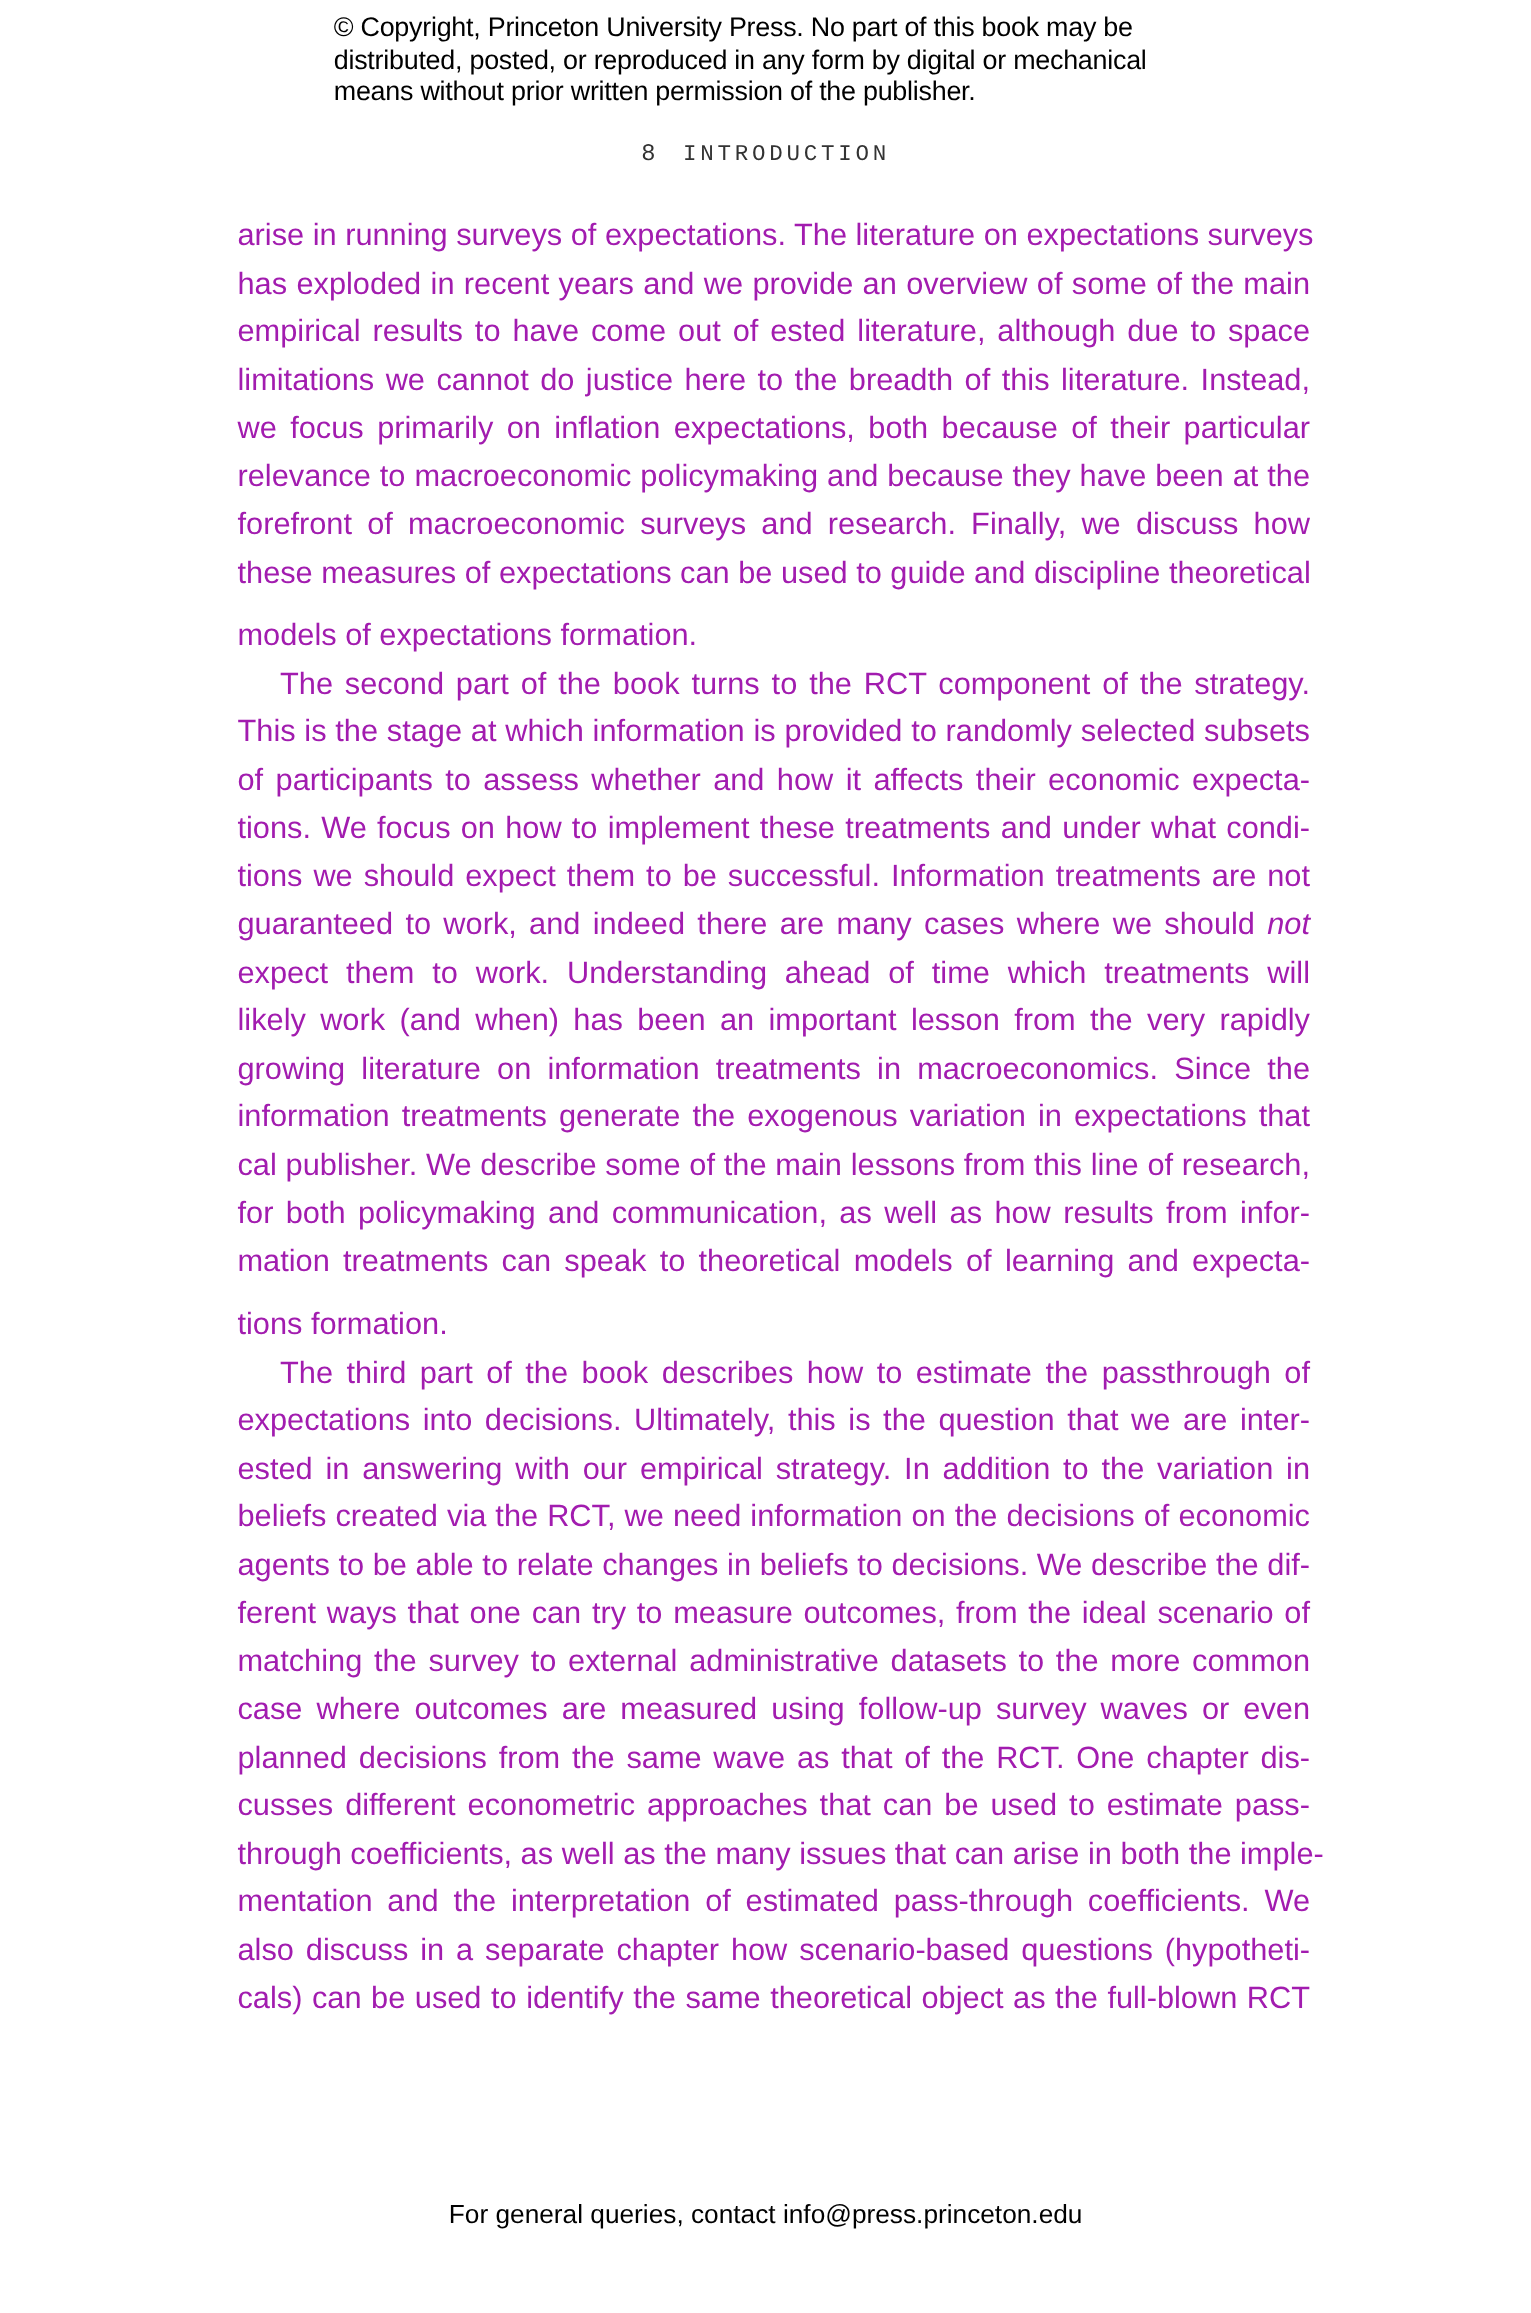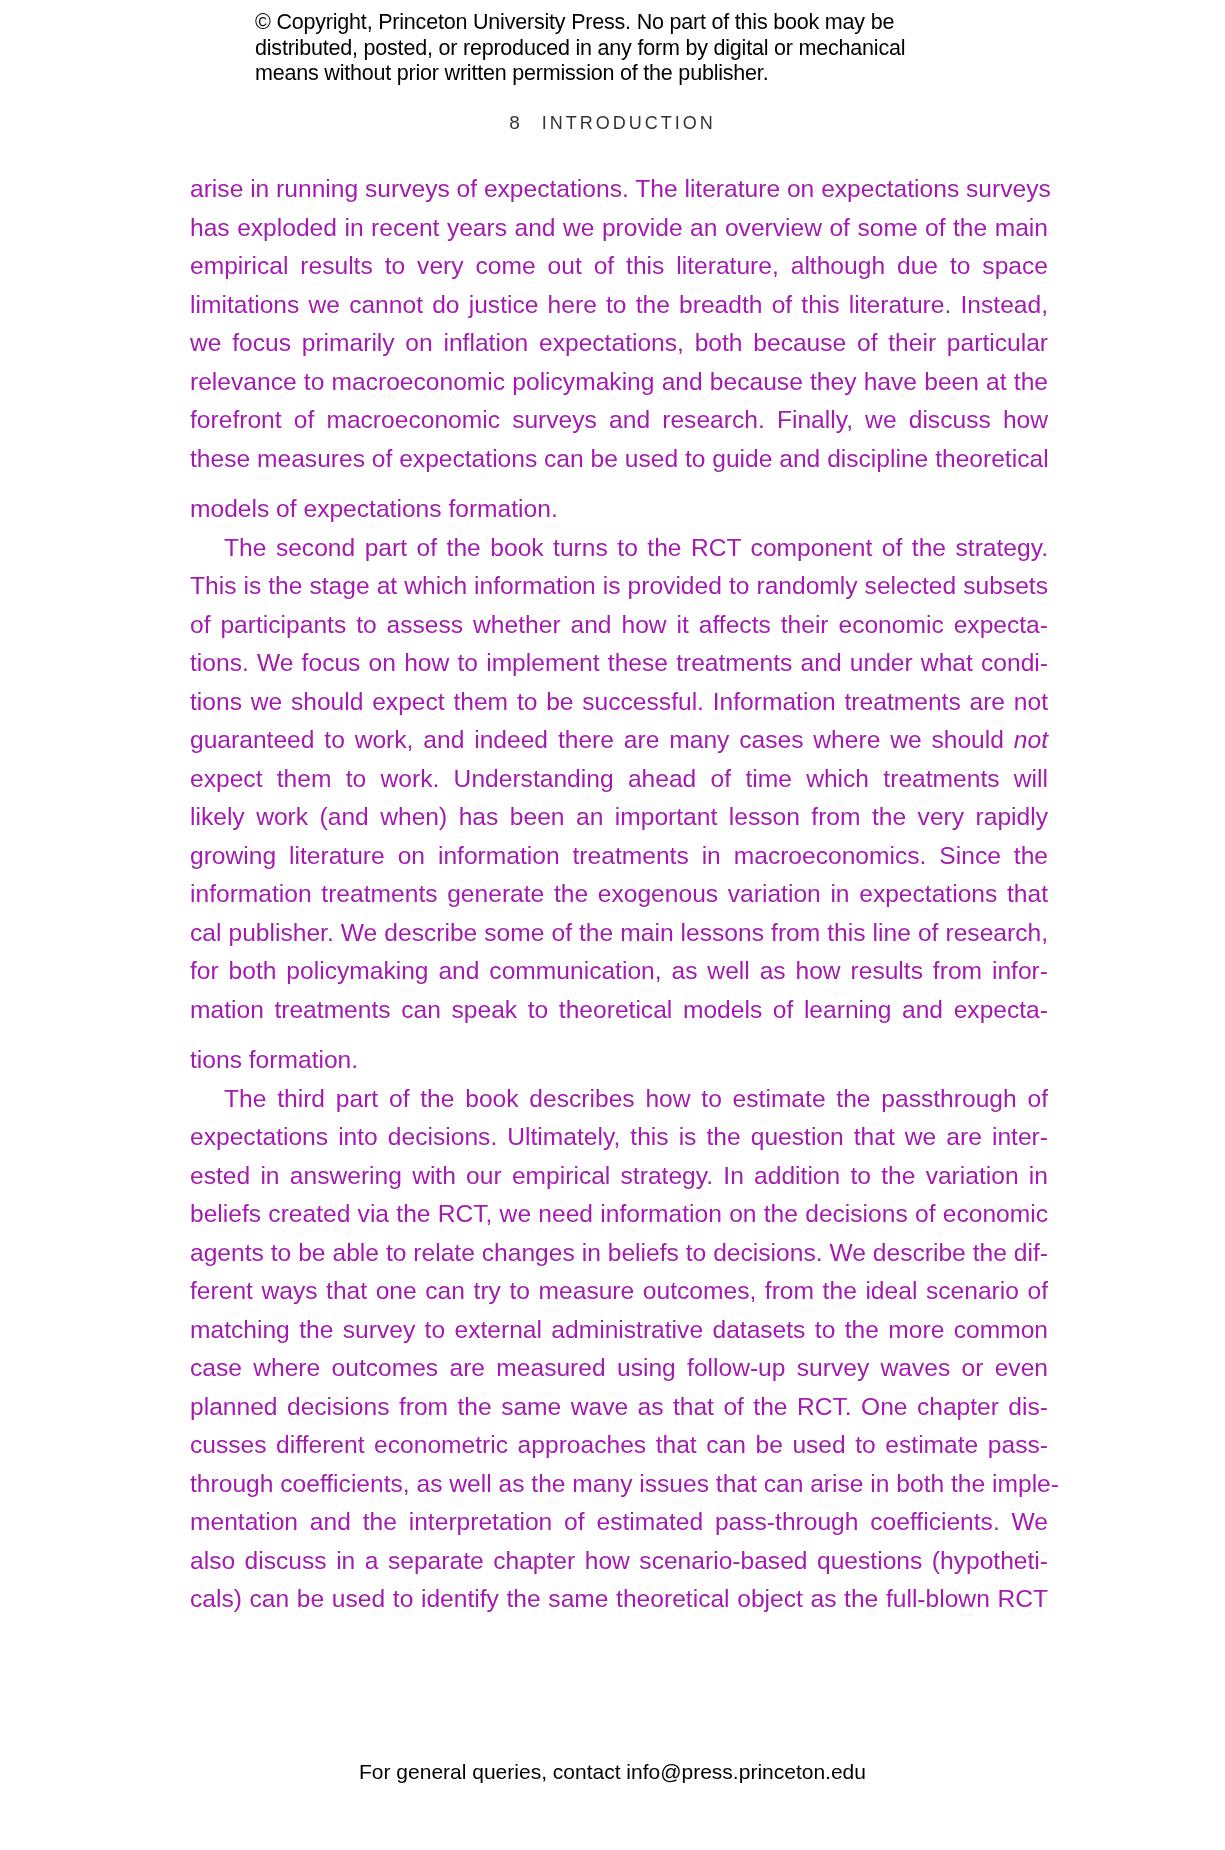--- a/index.html
+++ b/index.html
@@ -1,25 +1,25 @@
 <!DOCTYPE html>
 <html><head>
 <meta charset="utf-8">
 <style>
   html, body { margin:0; padding:0; background:#ffffff; }
   body { width:1225px; height:1850px; position:relative; overflow:hidden; color:#231f20; }
   .copyright {
-    position:absolute; left:255px; top:10px; width:760px;
+    position:absolute; left:267px; top:10px; width:760px;
     font-family:"Liberation Sans", sans-serif; font-size:21.5px; line-height:25.5px;
     color:#000; letter-spacing:-0.2px;
   }
   .copyright div { white-space:nowrap; }
   .running-head {
     position:absolute; left:0; width:1225px; top:112px; text-align:center;
-    font-family:Liberation Sans, sans-serif; font-size:18px; color:#333;
+    font-family:Liberation Mono, monospace; font-size:18px; color:#333;
     letter-spacing:3px;
   }
   .running-head .pg { margin-right:22px; letter-spacing:0; font-size:19px; }
   .body-text {
     position:absolute; left:190px; top:170px; width:858px;
     font-family:Liberation Sans, sans-serif; font-size:24.6px; line-height:38.5px;
     color:#a21caf;
   }
   .line { display:block; white-space:nowrap; text-align:justify; text-align-last:justify; height:38.5px; }
   .line.last { text-align-last:left;margin-top:12px; }
@@ -40,21 +40,21 @@
 </div>
 
 <div class="running-head">
   <span class="pg">8</span><span>INTRODUCTION</span>
 </div>
 
 <div class="body-text">
   <div>
     <span class="line">arise in running surveys of expectations. The literature on expectations surveys</span>
     <span class="line">has exploded in recent years and we provide an overview of some of the main</span>
-    <span class="line">empirical results to very come out of this literature, although due to space</span>
+    <span class="line">empirical results to have come out of ested literature, although due to space</span>
     <span class="line">limitations we cannot do justice here to the breadth of this literature. Instead,</span>
     <span class="line">we focus primarily on inflation expectations, both because of their particular</span>
     <span class="line">relevance to macroeconomic policymaking and because they have been at the</span>
     <span class="line">forefront of macroeconomic surveys and research. Finally, we discuss how</span>
     <span class="line">these measures of expectations can be used to guide and discipline theoretical</span>
     <span class="line last">models of expectations formation.</span>
   </div>
   <div>
     <span class="line indent">The second part of the book turns to the RCT component of the strategy.</span>
     <span class="line">This is the stage at which information is provided to randomly selected subsets</span>

